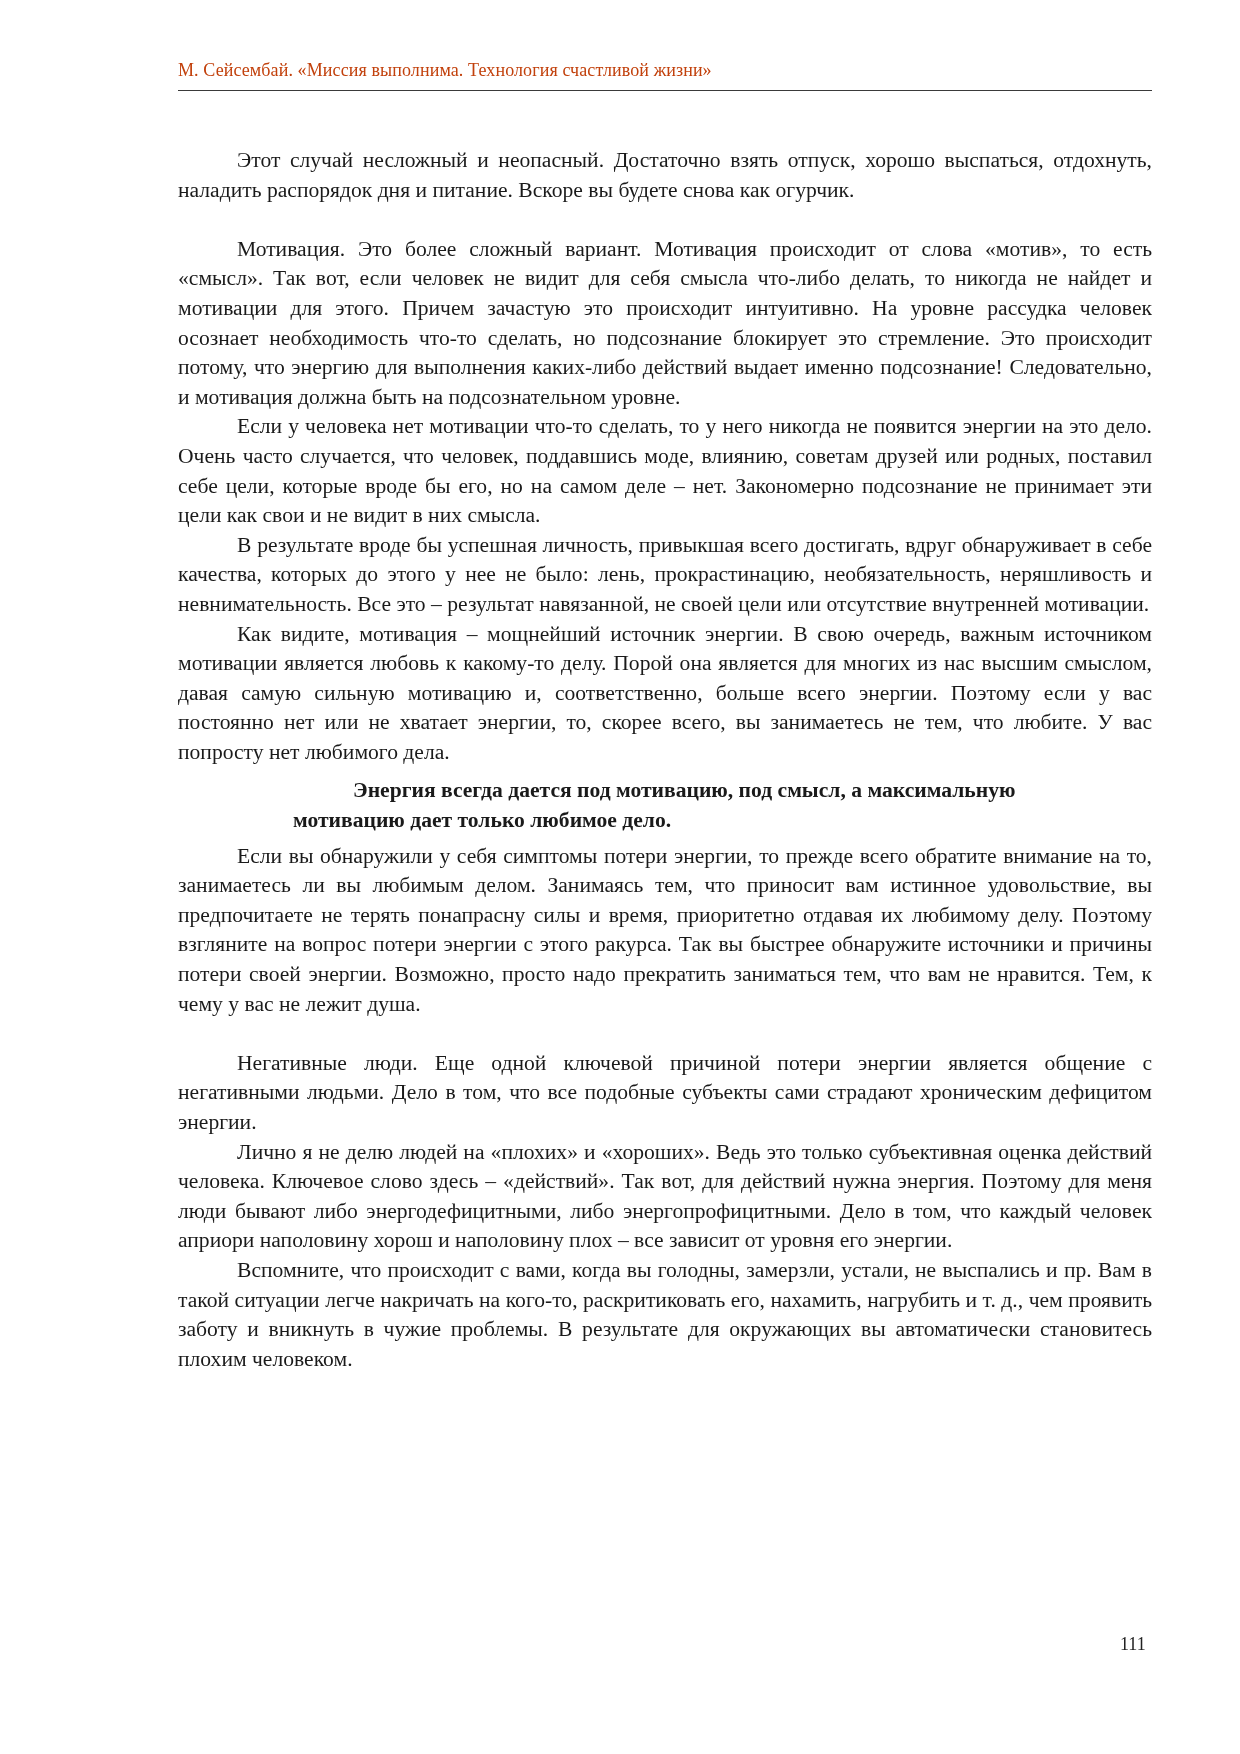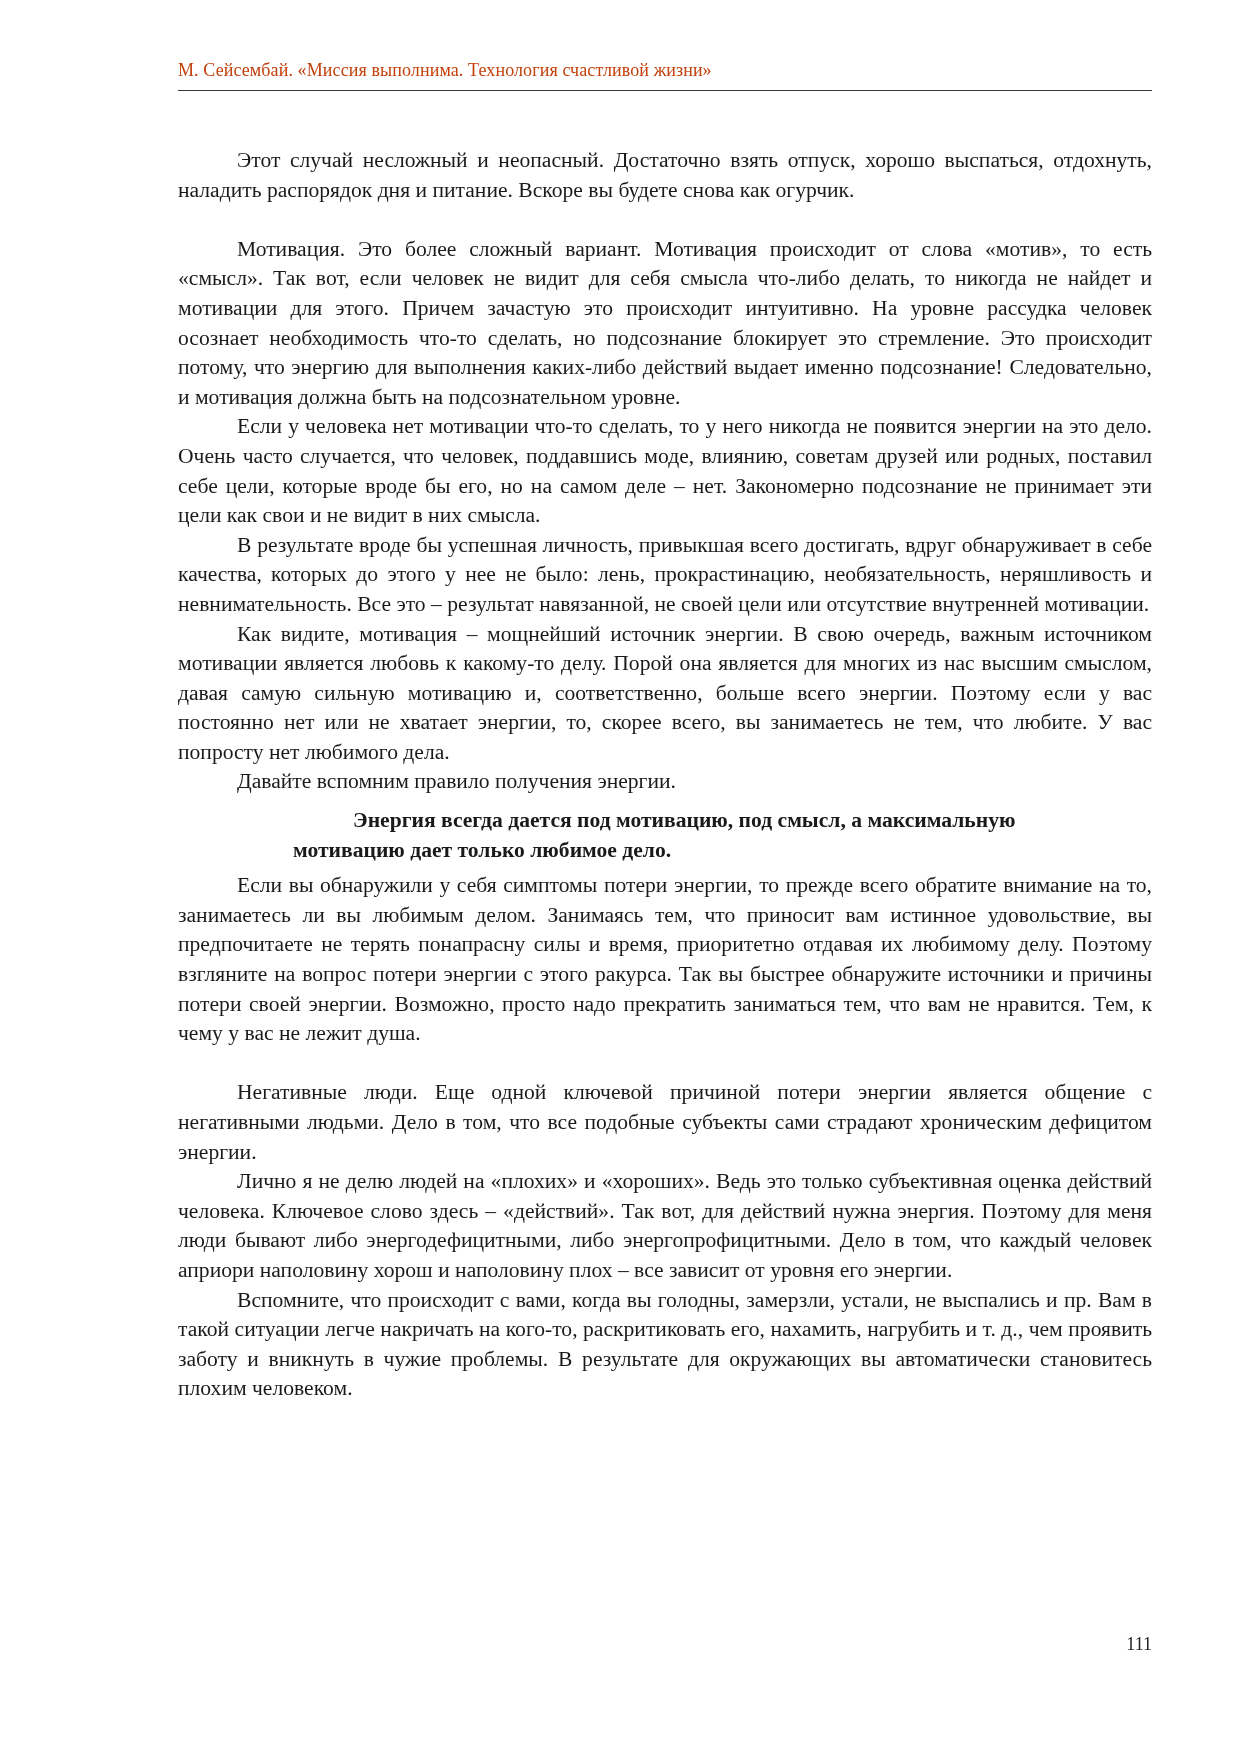--- a/index.html
+++ b/index.html
@@ -63,41 +63,40 @@
       display: block;
     }
     .quote-block .q1 {
       text-indent: 60px;
     }
     .page-number {
       position: absolute;
       left: 1120px;
       top: 1634px;
       width: 32px;
-      text-align: right;
+      text-align: left;
       font-size: 18px;
       color: #222;
     }
   </style>
 </head>
 <body>
 
 <div class="page-header">
   <span class="running-title">М.  Сейсембай.  «Миссия выполнима. Технология счастливой жизни»</span>
 </div>
 
 <div class="text-body">
   <p>Этот случай несложный и неопасный. Достаточно взять отпуск, хорошо выспаться, отдохнуть, наладить распорядок дня и питание. Вскоре вы будете снова как огурчик.</p>
 
   <p class="section-start"><b>Мотивация.</b><span> Это более сложный вариант. Мотивация происходит от слова </span><b>«мотив»</b><span>, то есть «смысл». Так вот, если человек не видит для себя смысла что-либо делать, то никогда не найдет и мотивации для этого. Причем зачастую это происходит интуитивно. На уровне рассудка человек осознает необходимость что-то сделать, но подсознание блокирует это стремление. Это происходит потому, что энергию для выполнения каких-либо действий выдает именно подсознание! Следовательно, и мотивация должна быть на подсознательном уровне.</span></p>
 
   <p>Если у человека нет мотивации что-то сделать, то у него никогда не появится энергии на это дело. Очень часто случается, что человек, поддавшись моде, влиянию, советам друзей или родных, поставил себе цели, которые вроде бы его, но на самом деле – нет. Закономерно подсознание не принимает эти цели как свои и не видит в них смысла.</p>
   <p>В результате вроде бы успешная личность, привыкшая всего достигать, вдруг обнаруживает в себе качества, которых до этого у нее не было: лень, прокрастинацию, необязательность, неряшливость и невнимательность. Все это – результат навязанной, не своей цели или отсутствие внутренней мотивации.</p>
   <p>Как видите, мотивация – мощнейший источник энергии. В свою очередь, важным источником мотивации является любовь к какому-то делу. Порой она является для многих из нас высшим смыслом, давая самую сильную мотивацию и, соответственно, больше всего энергии. Поэтому если у вас постоянно нет или не хватает энергии, то, скорее всего, вы занимаетесь не тем, что любите. У вас попросту нет любимого дела.</p>
-  <p>Давайте вспомним правило получения энергии.</p>
 
   <div class="quote-block">
     <span class="q1">Энергия всегда дается под мотивацию, под смысл, а максимальную</span>
     <span class="q2">мотивацию дает только любимое дело.</span>
   </div>
 
   <p>Если вы обнаружили у себя симптомы потери энергии, то прежде всего обратите внимание на то, занимаетесь ли вы любимым делом. Занимаясь тем, что приносит вам истинное удовольствие, вы предпочитаете не терять понапрасну силы и время, приоритетно отдавая их любимому делу. Поэтому взгляните на вопрос потери энергии с этого ракурса. Так вы быстрее обнаружите источники и причины потери своей энергии. Возможно, просто надо прекратить заниматься тем, что вам не нравится. Тем, к чему у вас не лежит душа.</p>
 
   <p class="section-start"><b>Негативные люди.</b><span> Еще одной ключевой причиной потери энергии является общение с негативными людьми. Дело в том, что все подобные субъекты сами страдают хроническим дефицитом энергии.</span></p>
 

